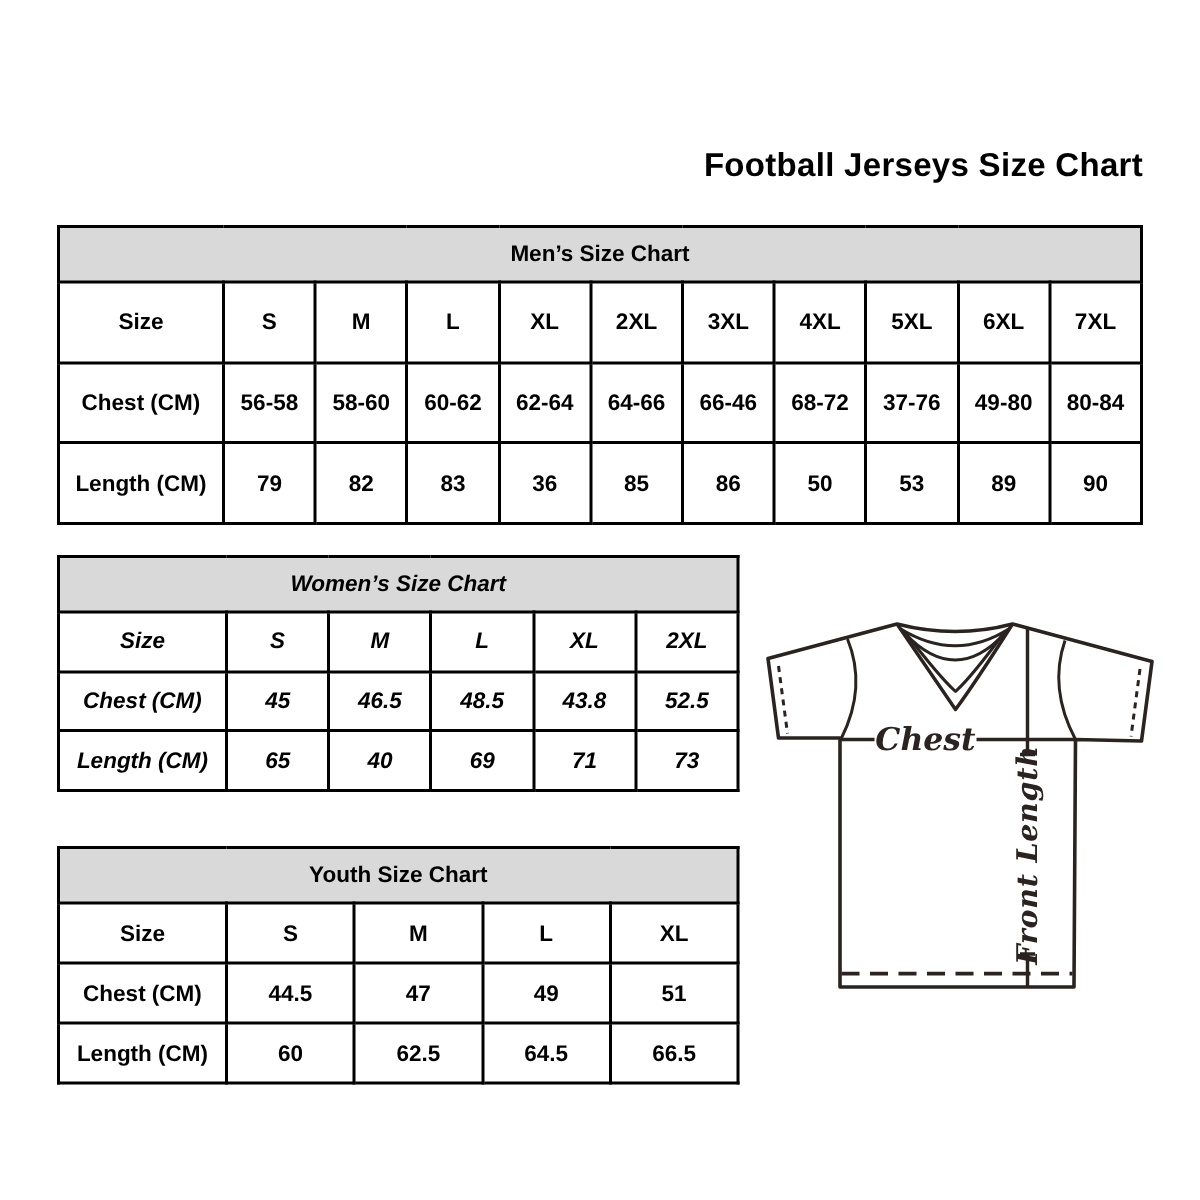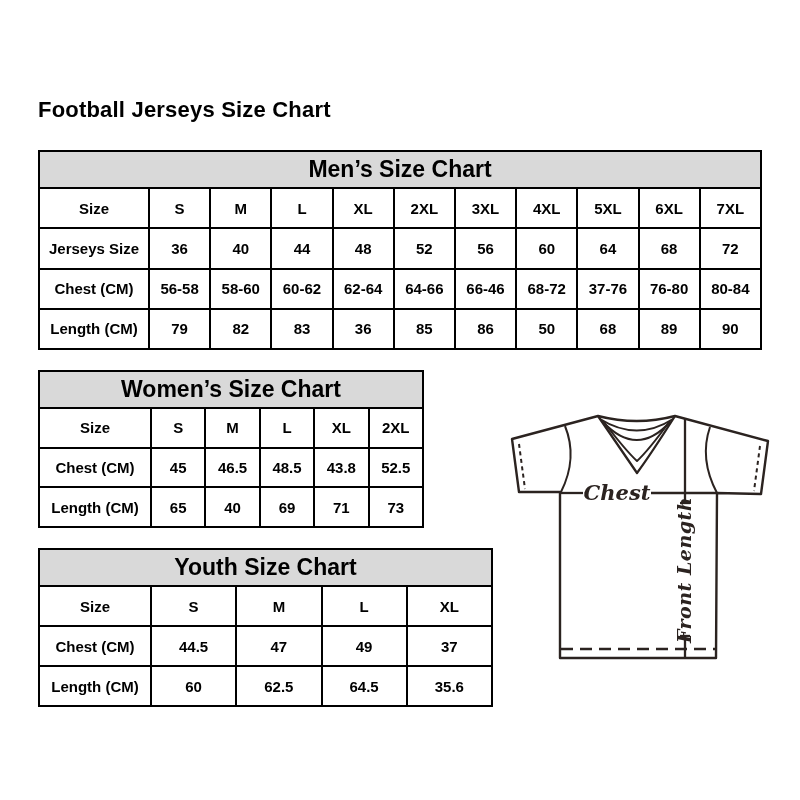--- a/index.html
+++ b/index.html
@@ -9,37 +9,37 @@
     --diagram-stroke:#2b2320;
   }
   html,body{margin:0;padding:0;}
   body{
     width:800px;height:800px;position:relative;background:#ffffff;
     font-family:"Liberation Sans", sans-serif;color:var(--text-color);
     overflow:hidden;
   }
   .page-title{
     position:absolute;left:38px;top:97px;width:724px;margin:0;
-    text-align:left;font-size:22px;font-weight:bold;letter-spacing:0.2px;
+    text-align:right;font-size:22px;font-weight:bold;letter-spacing:0.2px;
   }
   table.size-table{
     position:absolute;border-collapse:collapse;table-layout:fixed;background:#fff;
   }
   table.size-table th, table.size-table td{
     border:2px solid var(--border-color);
     text-align:center;vertical-align:middle;
     font-weight:bold;font-size:15px;padding:0;height:36px;
     white-space:nowrap;overflow:hidden;
   }
   table.size-table th.tbl-title{
-    background:var(--header-bg);font-size:23px;height:35px;
+    background:var(--header-bg);font-size:15px;height:35px;
   }
   #men-table{left:38px;top:150px;width:724px;height:200px;}
-  #women-table{left:38px;top:370px;width:386px;height:158px;}
-  #youth-table{left:38px;top:548px;width:455px;height:159px;}
+  #women-table{left:38px;top:370px;width:455px;height:158px;font-style:italic;}
+  #youth-table{left:38px;top:564px;width:455px;height:159px;}
   .jersey{position:absolute;left:505px;top:406px;width:270px;height:280px;}
   .jersey .outline{fill:#ffffff;stroke:var(--diagram-stroke);stroke-width:2.4;stroke-linejoin:round;}
   .jersey .ln{fill:none;stroke:var(--diagram-stroke);stroke-width:2;stroke-linecap:butt;stroke-linejoin:round;}
   .jersey .thick{stroke-width:2.3;}
   .jersey .hem{stroke-dasharray:12 7;stroke-width:2.5;}
   .jersey .dots{stroke-dasharray:4 3.5;stroke-width:2;}
   .jersey text{
     fill:var(--diagram-stroke);
     font-family:"DejaVu Serif", serif;font-weight:bold;font-style:italic;
   }
@@ -78,55 +78,42 @@
         <td>L</td>
         <td>XL</td>
         <td>2XL</td>
         <td>3XL</td>
         <td>4XL</td>
         <td>5XL</td>
         <td>6XL</td>
         <td>7XL</td>
       </tr>
       <tr>
-        <td>Jerseys Size</td>
-        <td>36</td>
-        <td>40</td>
-        <td>44</td>
-        <td>48</td>
-        <td>52</td>
-        <td>56</td>
-        <td>60</td>
-        <td>64</td>
-        <td>68</td>
-        <td>72</td>
-      </tr>
-      <tr>
         <td>Chest (CM)</td>
         <td>56-58</td>
         <td>58-60</td>
         <td>60-62</td>
         <td>62-64</td>
         <td>64-66</td>
         <td>66-46</td>
         <td>68-72</td>
         <td>37-76</td>
-        <td>76-80</td>
+        <td>49-80</td>
         <td>80-84</td>
       </tr>
       <tr>
         <td>Length (CM)</td>
         <td>79</td>
         <td>82</td>
         <td>83</td>
         <td>36</td>
         <td>85</td>
         <td>86</td>
         <td>50</td>
-        <td>68</td>
+        <td>53</td>
         <td>89</td>
         <td>90</td>
       </tr>
     </tbody>
   </table>
 
 <table id="women-table" class="size-table">
     <colgroup>
       <col style="width: 112px;">
       <col>
@@ -187,28 +174,28 @@
         <td>S</td>
         <td>M</td>
         <td>L</td>
         <td>XL</td>
       </tr>
       <tr>
         <td>Chest (CM)</td>
         <td>44.5</td>
         <td>47</td>
         <td>49</td>
-        <td>37</td>
+        <td>51</td>
       </tr>
       <tr>
         <td>Length (CM)</td>
         <td>60</td>
         <td>62.5</td>
         <td>64.5</td>
-        <td>35.6</td>
+        <td>66.5</td>
       </tr>
     </tbody>
   </table>
 
 <svg class="jersey" viewBox="0 0 270 280" aria-hidden="true">
 
   <path class="outline" d="M7,33 L93,10 Q132,20 170,10 L263,35 L256,88 L212,87 L211,252 L55,252 L55,86 L14,86 Z"></path>
 
   <path class="ln" d="M60,20 Q73,52 56,86"></path>
   <path class="ln" d="M205,21 Q194,53 212,87"></path>

